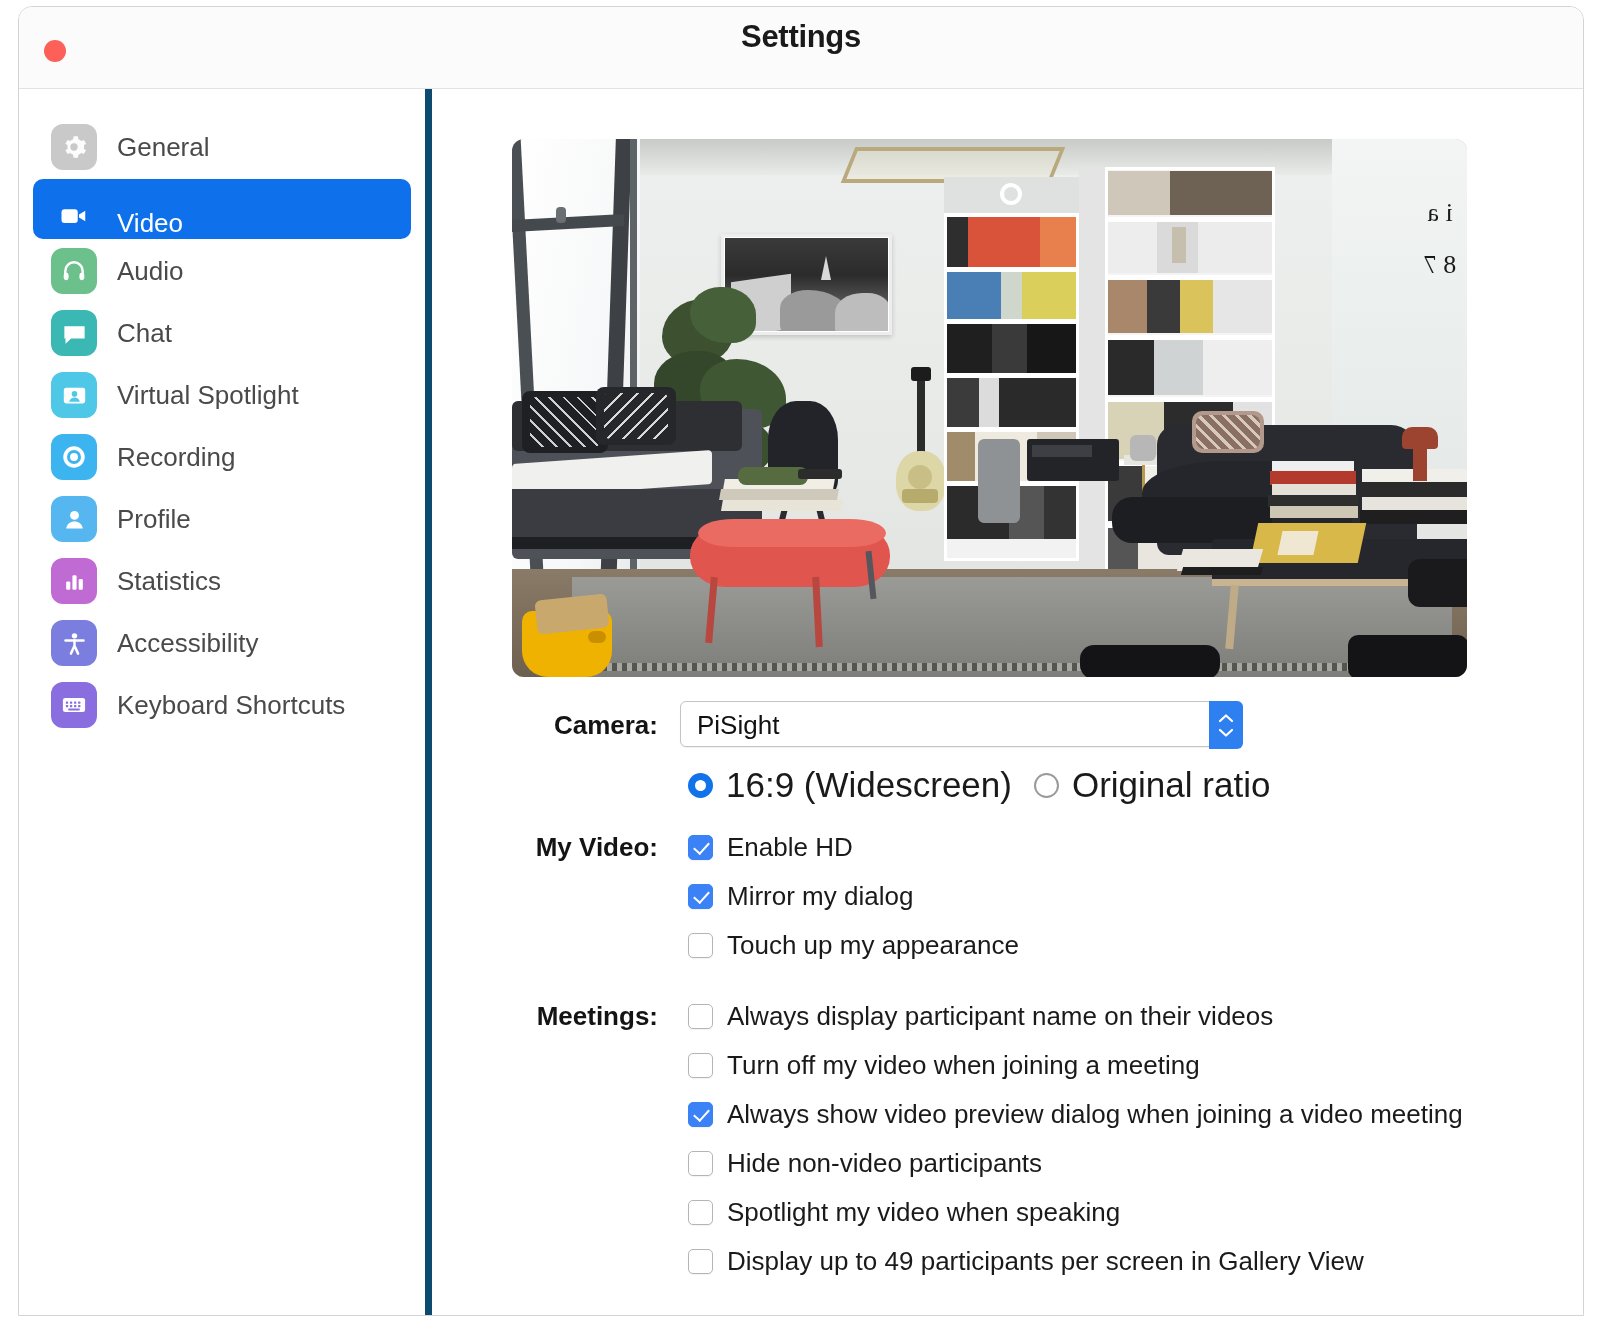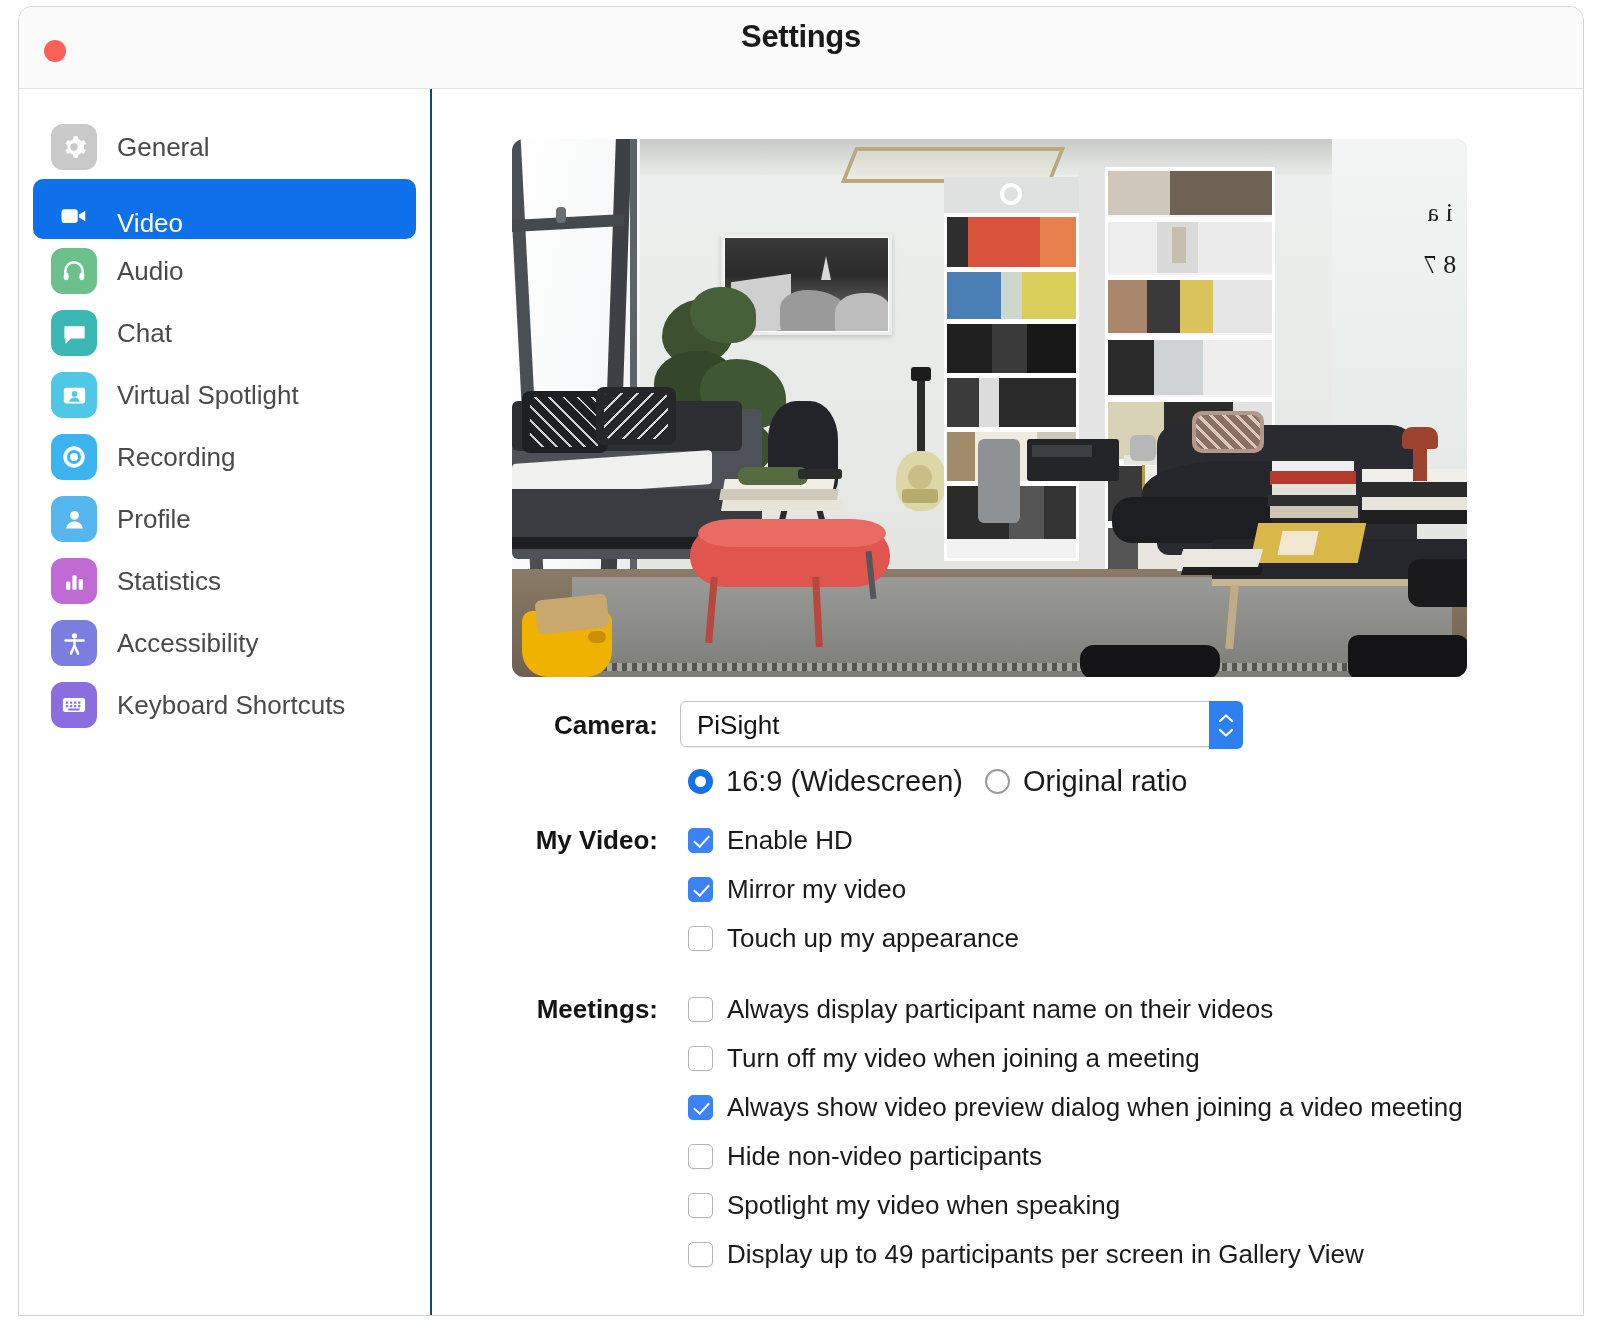--- a/index.html
+++ b/index.html
@@ -55,21 +55,21 @@
   #body-split {
     position: relative;
     height: 1228px;
     display: flex;
   }
 
   
   #sidebar {
     width: 413px;
     background: #ffffff;
-    border-right: 2px solid #0c4a6e;
+    border-right: 7px solid #0c4a6e;
     padding-top: 26px;
     flex: 0 0 413px;
   }
   .nav-item {
     display: flex;
     align-items: center;
     height: 60px;
     margin: 2px 14px;
     padding-left: 18px;
     border-radius: 10px;
@@ -180,21 +180,21 @@
     border: 2px solid #9a9a9a;
     background: #fff;
     flex: 0 0 25px;
     margin-right: 13px;
   }
   .radio.checked {
     border: 7px solid #1272ea;
     background: #ffffff;
   }
   .radio-label {
-    font-size: 29px;
+    font-size: 35px;
     color: #1a1a1a;
     margin-right: 22px;
   }
 
   
   .cb-line {
     display: flex;
     align-items: center;
     height: 49px;
     padding-left: 8px;
@@ -533,21 +533,21 @@
 
         <div class="row" style="margin-top:18px;">
           <div class="row-label">My Video:</div>
           <div class="row-content">
             <div class="cb-line">
               <span class="cb checked"></span>
               <span class="cb-label">Enable HD</span>
             </div>
             <div class="cb-line">
               <span class="cb checked"></span>
-              <span class="cb-label">Mirror my video</span>
+              <span class="cb-label">Mirror my dialog</span>
             </div>
             <div class="cb-line">
               <span class="cb"></span>
               <span class="cb-label">Touch up my appearance</span>
             </div>
           </div>
         </div>
 
         <div class="group-gap"></div>
 

